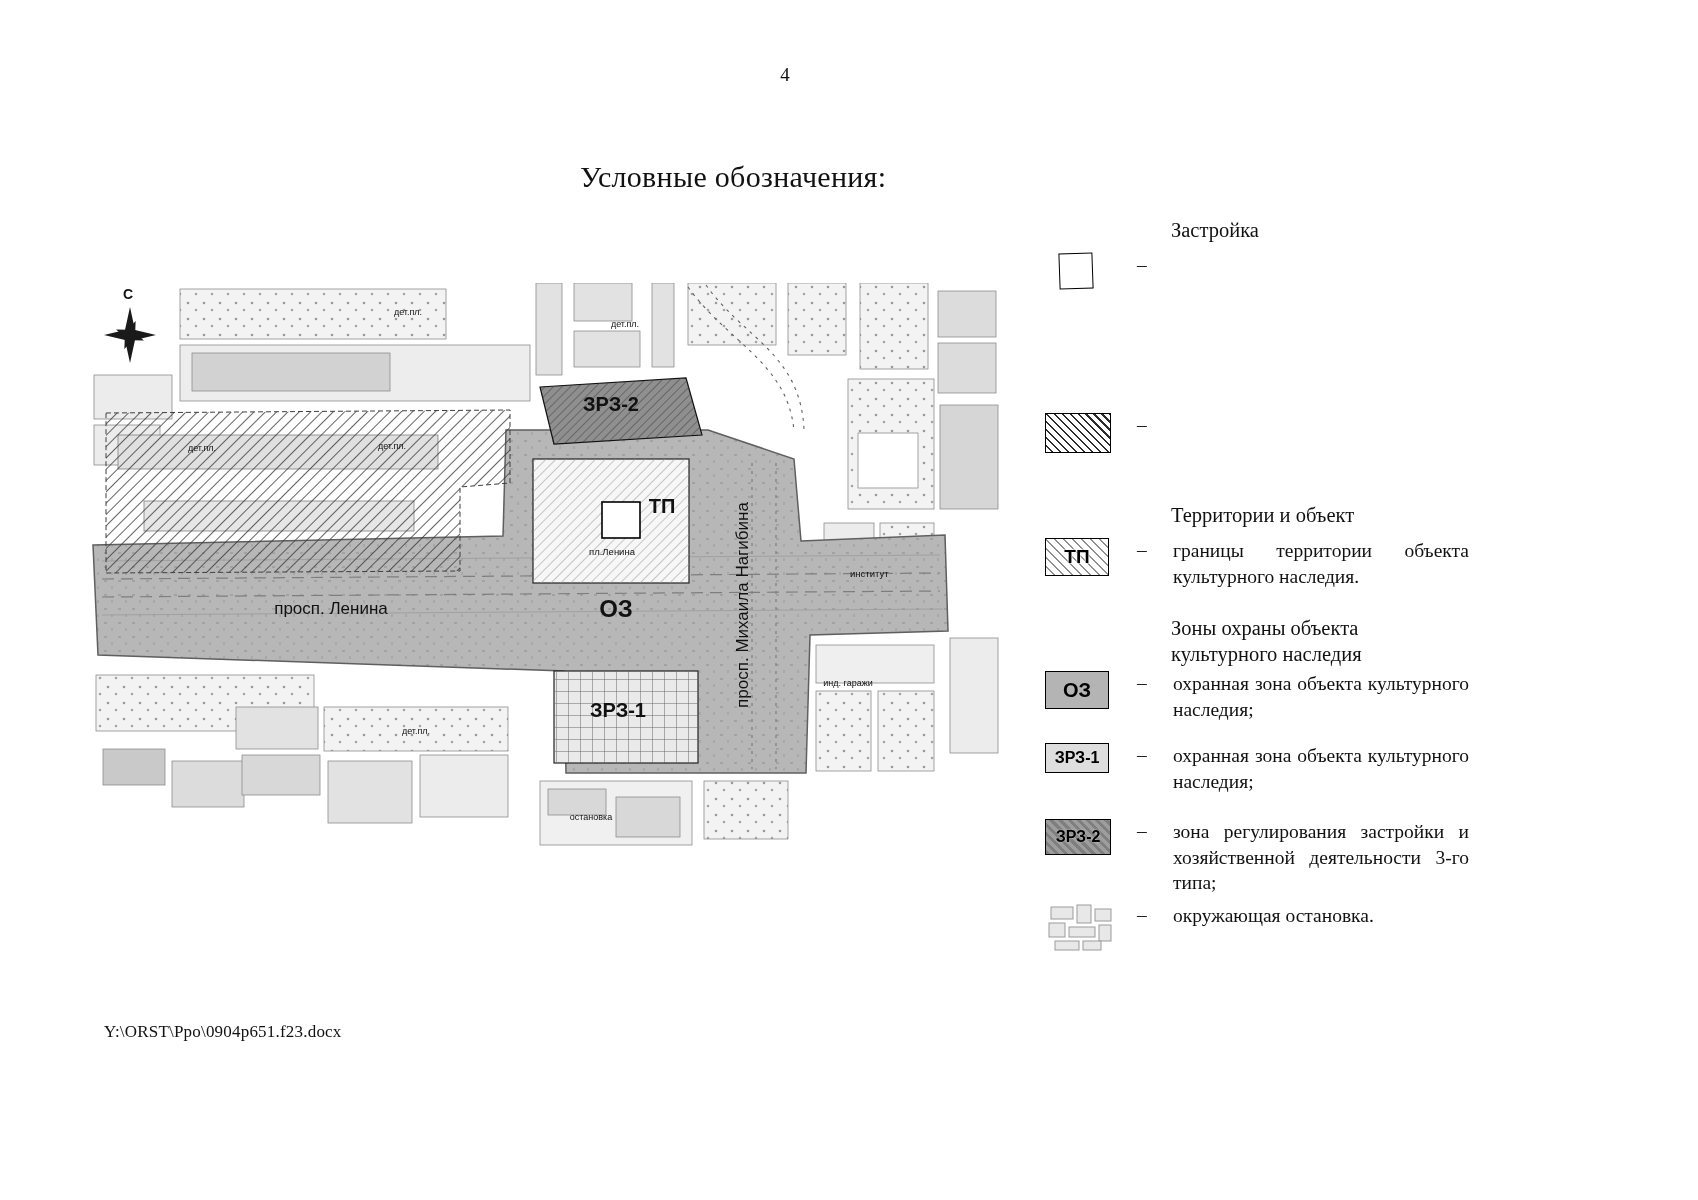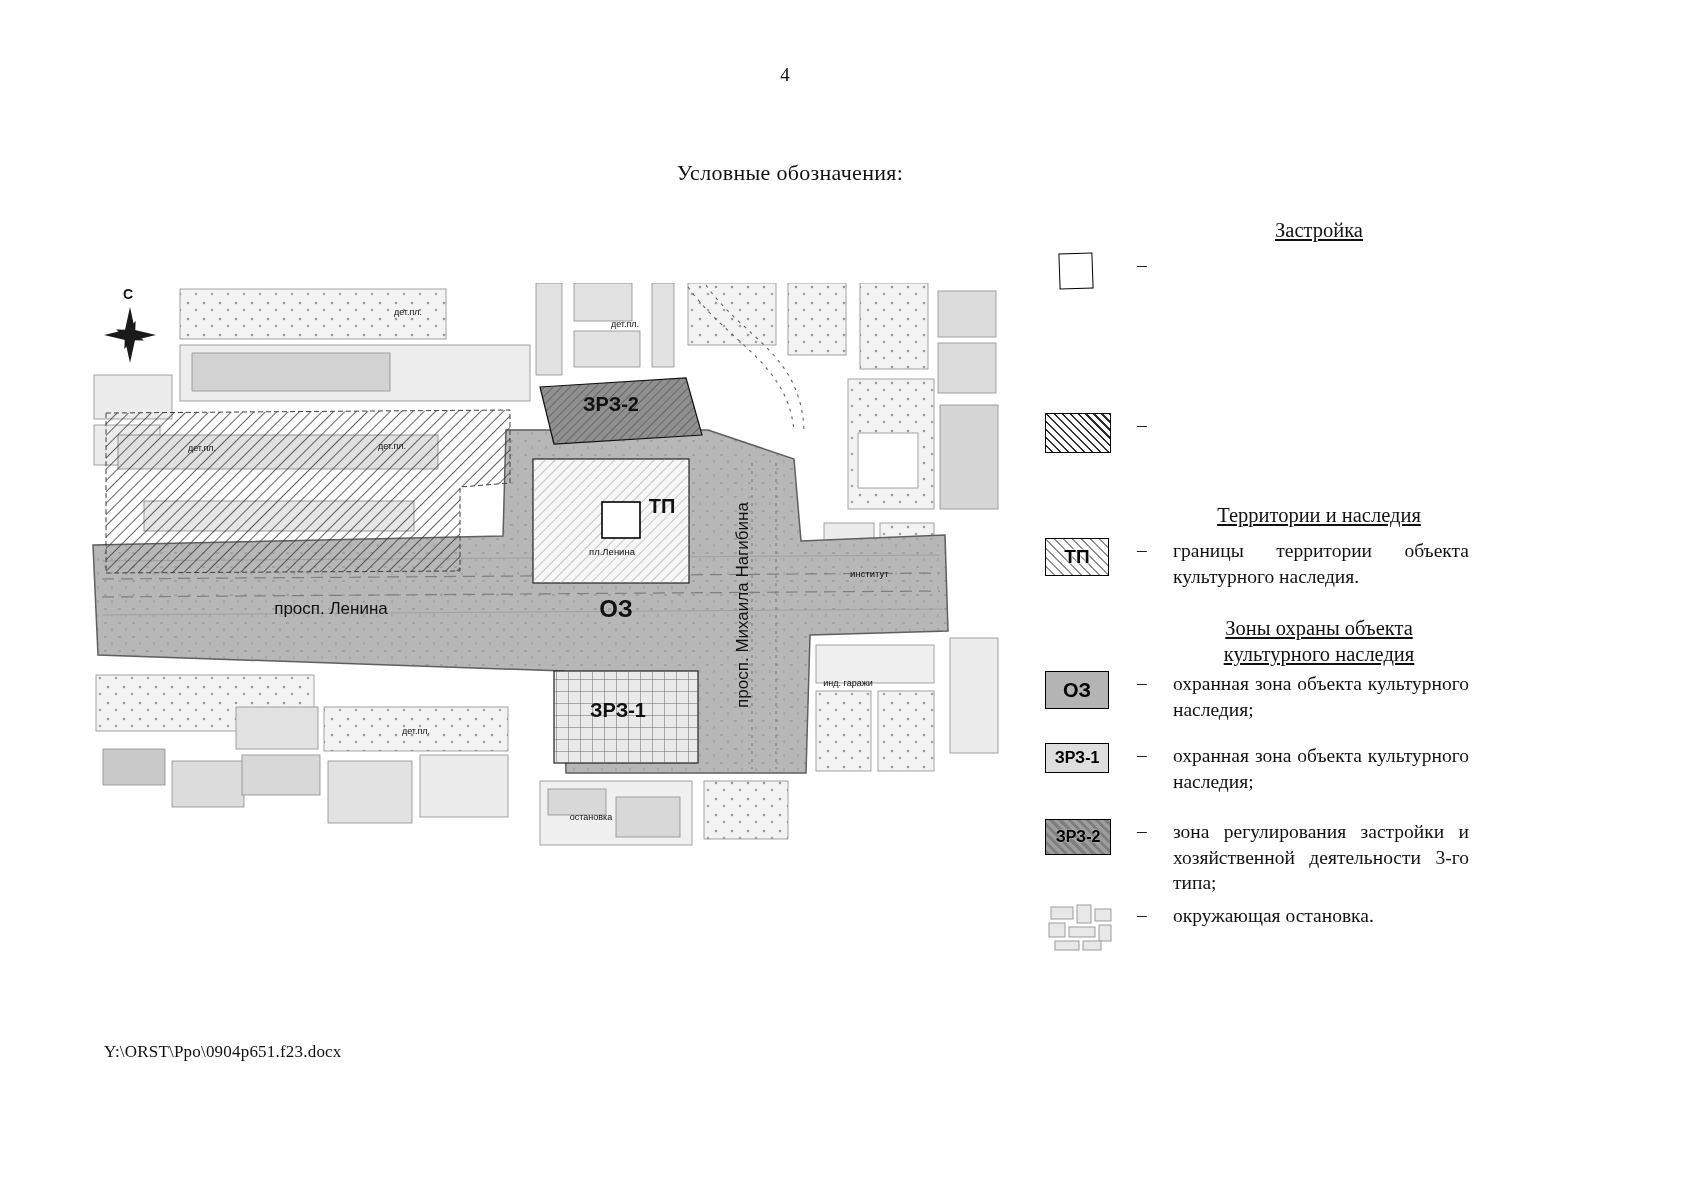--- a/index.html
+++ b/index.html
@@ -3,28 +3,28 @@
 <meta charset="utf-8">
 <style>
   * { margin:0; padding:0; box-sizing:border-box; }
   html,body { background:#9a9a9a; }
   .page {
     position:relative; width:1698px; height:1200px; background:#ffffff;
     margin:0 auto; font-family:"Liberation Serif", serif; color:#111;
     overflow:hidden;
   }
   .page-number { position:absolute; top:64px; left:0; width:1570px; text-align:center; font-size:19px; }
-  .doc-title { position:absolute; top:160px; left:560px; width:460px; text-align:center; font-size:22px; letter-spacing:.3px; }
-  .footer-path { position:absolute; top:1022px; left:104px; font-size:17px; letter-spacing:.2px;margin-top:20px; }
+  .doc-title { position:absolute; top:160px; left:580px; width:460px; font-size:30px; letter-spacing:.3px; }
+  .footer-path { position:absolute; top:1022px; left:104px; font-size:17px; letter-spacing:.2px; }
 
   .map-wrap { position:absolute; left:88px; top:283px; width:922px; height:682px; }
   .map-wrap svg { display:block; }
 
   .legend { position:absolute; left:1045px; top:213px; width:424px; height:780px; }
-  .legend-h { position:absolute; left:126px; width:296px; text-align:center; font-size:20.5px; line-height:1.25;text-decoration:underline; }
+  .legend-h { position:absolute; left:126px; width:296px; font-size:20.5px; line-height:1.25; }
   .l-row { position:absolute; left:0; width:424px; display:flex; align-items:flex-start; }
   .sym-cell { flex:0 0 92px; width:92px; }
   .dash-cell { flex:0 0 36px; width:36px; font-size:19.5px; padding-top:1px; }
   .txt-cell { flex:1; width:296px; font-size:19.5px; line-height:1.32; text-align:justify; }
 
   .sym { border:1.8px solid #000; display:flex; align-items:center; justify-content:center;
          font-family:"Liberation Sans", sans-serif; font-weight:bold; color:#000; }
   .sym-object { width:34px; height:36px; background:#fff; margin-left:14px; transform:rotate(-2deg); }
   .sym-hatch  { width:66px; height:40px; background:repeating-linear-gradient(45deg,#ffffff 0 4px,#2c2c2c 4px 5.6px); }
   .sym-tp     { width:64px; height:38px; font-size:19px;
@@ -190,21 +190,21 @@
       <div class="dash-cell">–</div>
     </div>
 
     <div class="l-row" style="top:200px;">
       <div class="sym-cell">
           <div class="sym sym-hatch"></div>
         </div>
       <div class="dash-cell">–</div>
     </div>
 
-    <div class="legend-h" style="top:290px;">Территории и наследия</div>
+    <div class="legend-h" style="top:290px;">Территории и объект</div>
 
     <div class="l-row" style="top:325px;">
       <div class="sym-cell">
         <div class="sym sym-tp">
           <span>ТП</span>
         </div>
       </div>
       <div class="dash-cell">–</div>
       <div class="txt-cell">границы территории объекта культурного наследия.</div>
     </div>

